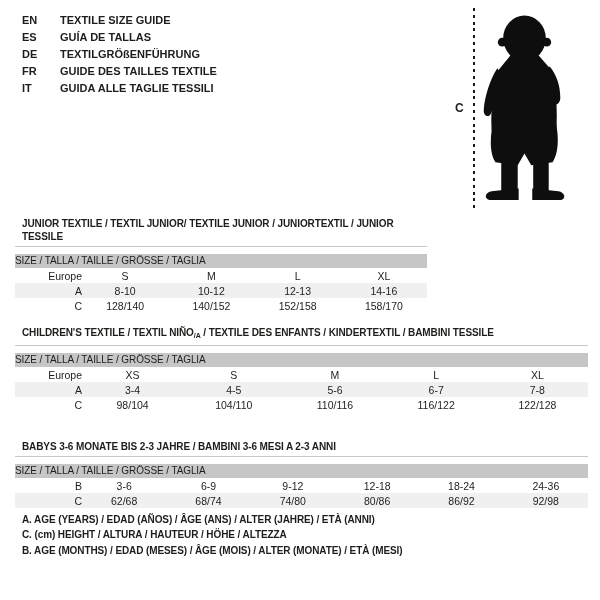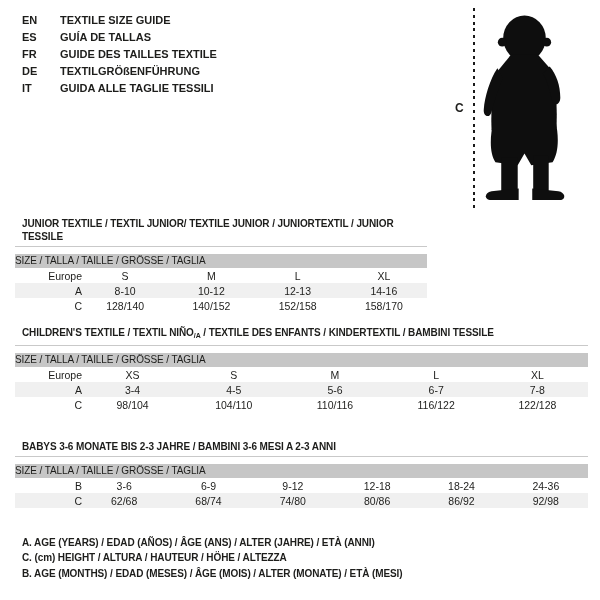--- a/index.html
+++ b/index.html
@@ -23,44 +23,44 @@
   .tbl-title sub{font-size:7px;vertical-align:-2px;}
   .top-rule{height:1px;background:#c9c9c9;margin-bottom:7px;}
   .size-bar{height:14px;background:#c6c6c6;font-size:10px;line-height:14px;padding-left:0;
     letter-spacing:-0.1px;color:#1d1d1b;}
   table.size{width:100%;border-collapse:collapse;table-layout:fixed;font-size:10.5px;color:#1d1d1b;}
   table.size td{height:15px;padding:0;text-align:center;overflow:hidden;white-space:nowrap;}
   table.size td.lbl{text-align:right;padding-left:7px;}
   tr.shaded{background:#f0f0f0;}
 
   
-  .footnotes{position:absolute;left:15px;top:535px;}
+  .footnotes{position:absolute;left:15px;top:512px;}
   .fn-line{font-size:10px;font-weight:bold;line-height:15.4px;padding-left:7px;letter-spacing:-0.1px;}
 </style>
 </head>
 <body>
 
 <div class="page">
 
   <div class="lang-list">
       <div class="lang-row">
         <span class="lang-code">EN</span>
         <span class="lang-label">TEXTILE SIZE GUIDE</span>
       </div>
       <div class="lang-row">
         <span class="lang-code">ES</span>
         <span class="lang-label">GUÍA DE TALLAS</span>
       </div>
       <div class="lang-row">
+        <span class="lang-code">DE</span>
+        <span class="lang-label">TEXTILGRÖßENFÜHRUNG</span>
+      </div>
+      <div class="lang-row">
         <span class="lang-code">FR</span>
         <span class="lang-label">GUIDE DES TAILLES TEXTILE</span>
-      </div>
-      <div class="lang-row">
-        <span class="lang-code">DE</span>
-        <span class="lang-label">TEXTILGRÖßENFÜHRUNG</span>
       </div>
       <div class="lang-row">
         <span class="lang-code">IT</span>
         <span class="lang-label">GUIDA ALLE TAGLIE TESSILI</span>
       </div>
     </div>
 
   <div class="dotted-line"></div>
   <div class="c-label">C</div>
 

